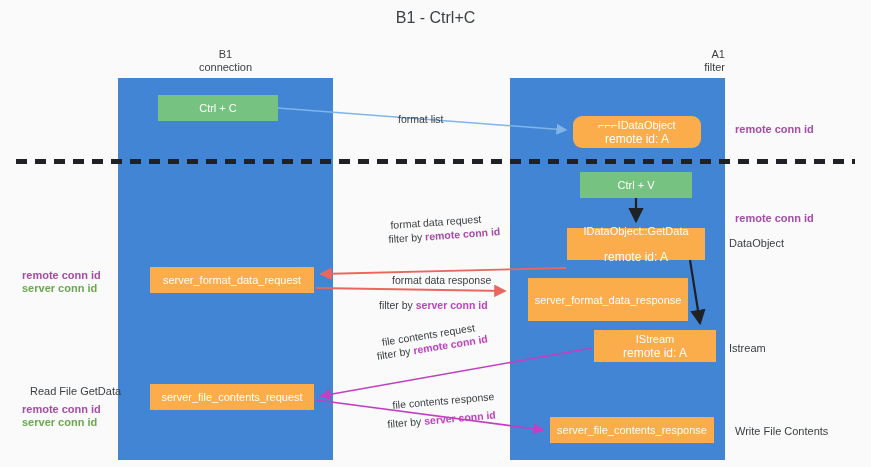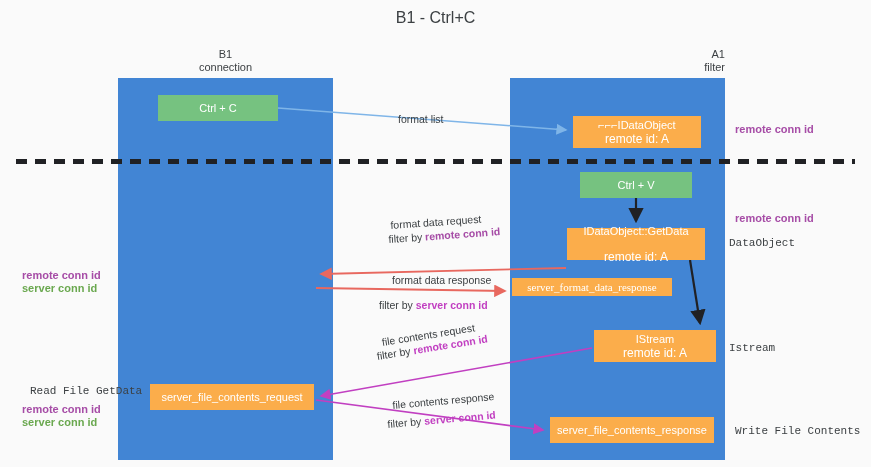--- a/index.html
+++ b/index.html
@@ -37,38 +37,38 @@
     position:absolute;display:flex;flex-direction:column;
     align-items:center;justify-content:center;
     color:#ffffff;font-size:11px;line-height:14px;text-align:center;
     box-sizing:border-box;padding:0 4px;
   }
   .box.green{background:#76c280;}
   .box.orange{background:#fbad4b;}
   .box .l2{font-size:12px;}
 
   #box-ctrlc{left:158px;top:95px;width:120px;height:26px;}
-  #box-idataobject{left:573px;top:116px;width:128px;height:32px;}
+  #box-idataobject{left:573px;top:116px;width:128px;height:32px;border-radius:9px;}
   #box-ctrlv{left:580px;top:172px;width:112px;height:26px;}
   #box-getdata{left:567px;top:228px;width:138px;height:32px;gap:12px;}
   #box-sfdreq{left:150px;top:267px;width:164px;height:26px;}
-  #box-sfdresp{left:512px;top:278px;width:160px;height:18px;font-family:Liberation Serif, serif;}
+  #box-sfdresp{left:528px;top:278px;width:160px;height:43px;}
   #box-istream{left:594px;top:330px;width:122px;height:32px;}
   #box-sfcreq{left:150px;top:384px;width:164px;height:26px;}
   #box-sfcresp{left:550px;top:417px;width:164px;height:26px;}
 
   
   #divider{
     position:absolute;left:16px;top:159px;width:839px;height:5px;
     background:repeating-linear-gradient(to right,#202124 0 11px,transparent 11px 19px);
   }
 
   
   .note{position:absolute;font-size:11px;line-height:14px;white-space:nowrap;}
-  .note.plain{color:#3c4043;font-family:Liberation Mono, monospace;}
+  .note.plain{color:#3c4043;}
   .note.purple{color:#a64ca6;font-weight:bold;}
   .note.green-t{color:#6aa84f;font-weight:bold;}
 
   #note-rci-top{left:735px;top:122px;}
   #note-rci-mid{left:735px;top:211px;}
   #note-dataobject{left:729px;top:236px;}
   #note-istream-r{left:729px;top:341px;}
   #note-writefc{left:735px;top:424px;}
 
   #note-left-1{left:22px;top:268px;}
@@ -162,20 +162,23 @@
 
   <div class="box green" id="box-ctrlv">
     <span>Ctrl + V</span>
   </div>
 
   <div class="box orange" id="box-getdata">
     <span>IDataObject::GetData</span>
     <span class="l2">remote id: A</span>
   </div>
 
+  <div class="box orange" id="box-sfdreq">
+    <span>server_format_data_request</span>
+  </div>
 
   <div class="box orange" id="box-sfdresp">
     <span>server_format_data_response</span>
   </div>
 
   <div class="box orange" id="box-istream">
     <span>IStream</span>
     <span class="l2">remote id: A</span>
   </div>
 

